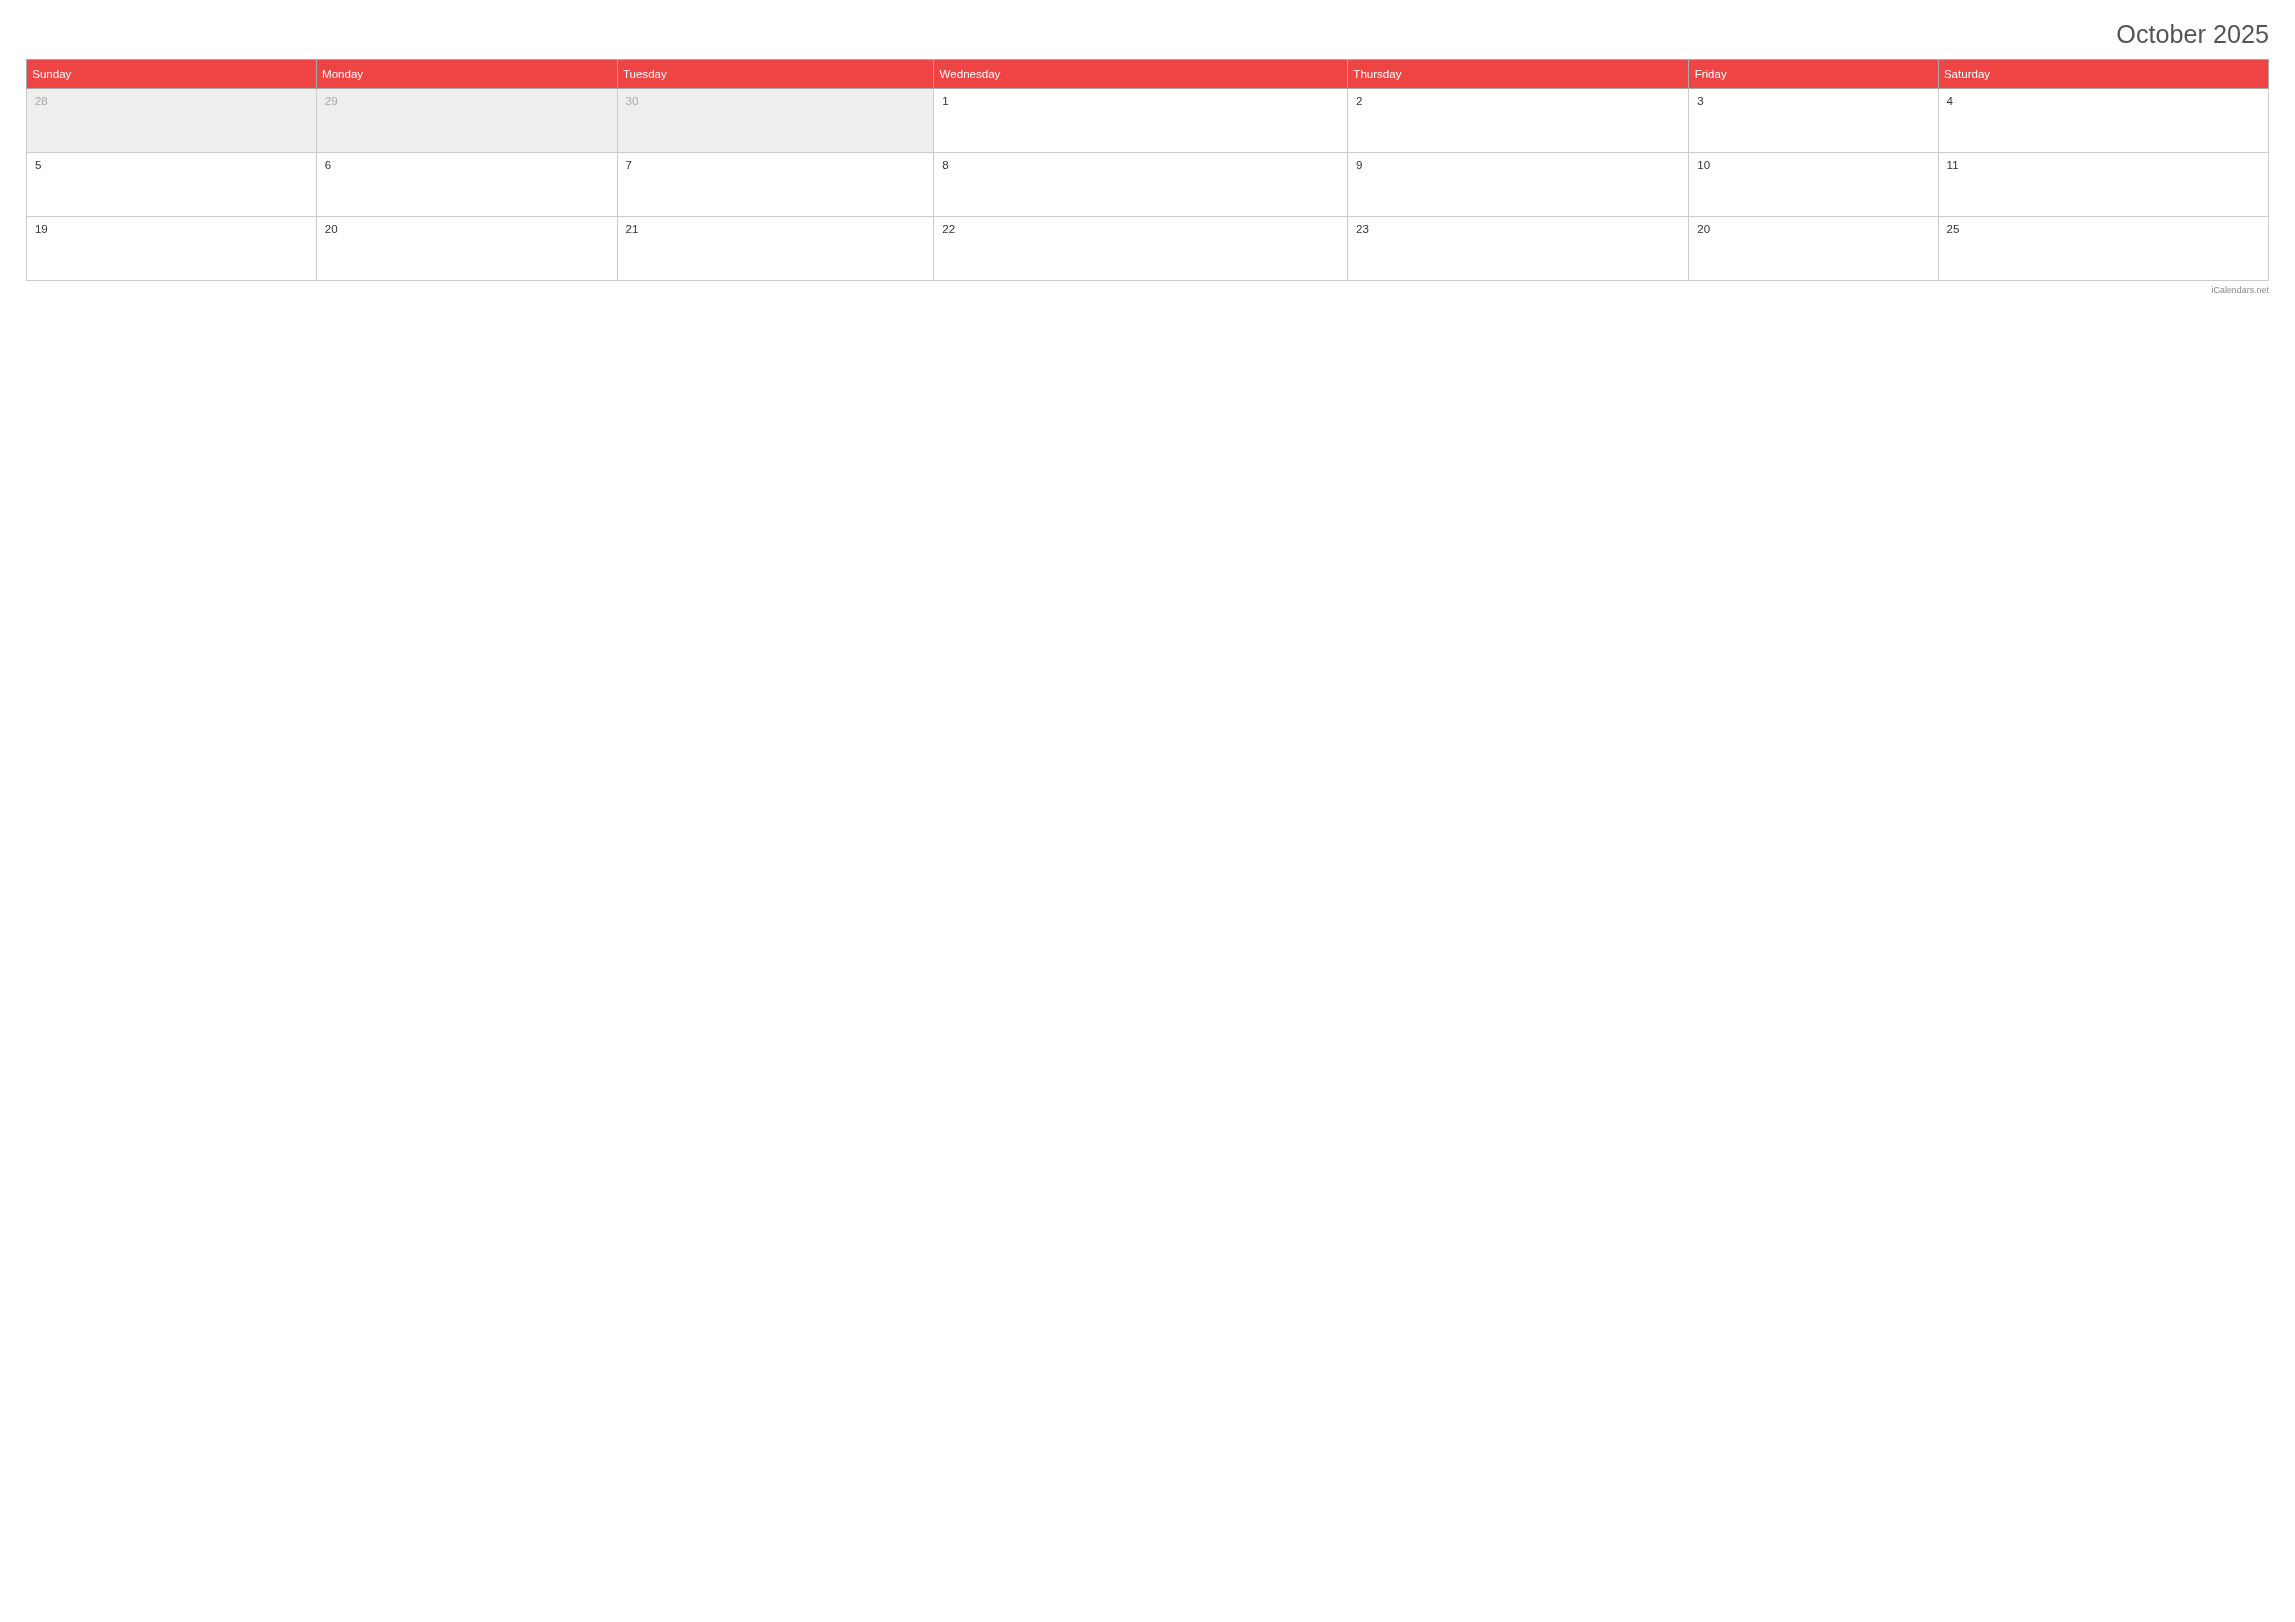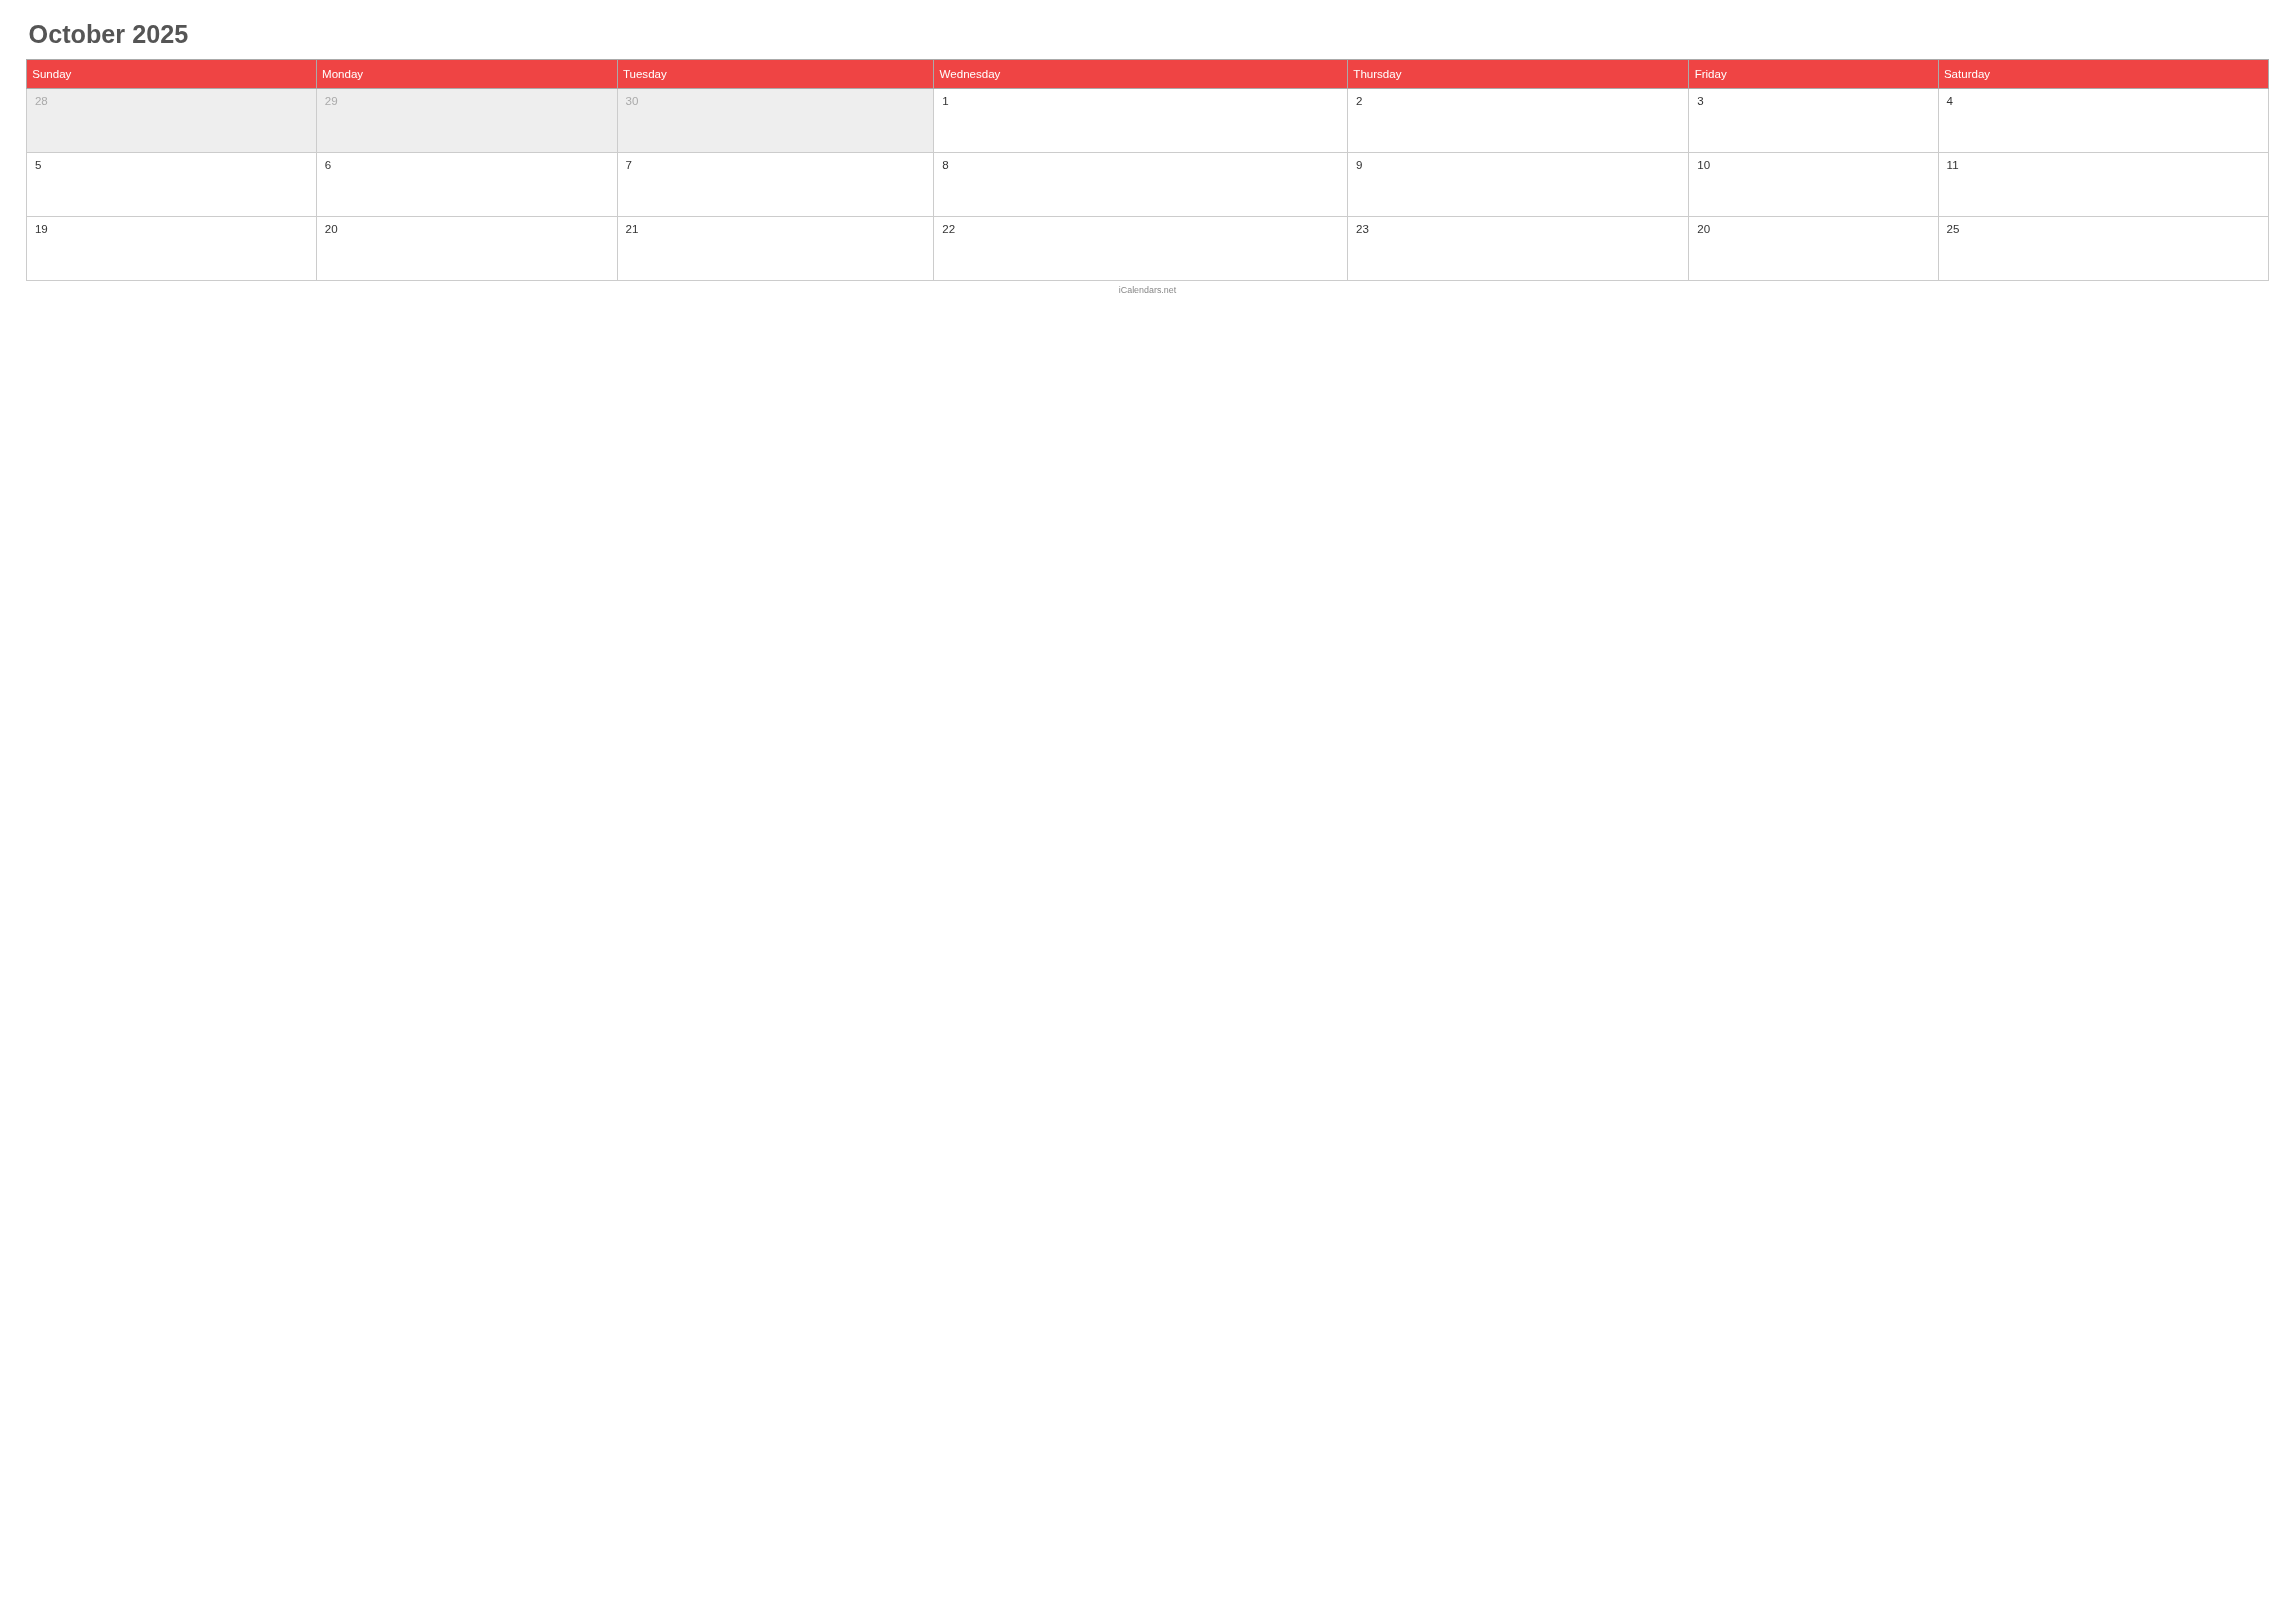--- a/index.html
+++ b/index.html
@@ -11,24 +11,25 @@
     body {
       background: #ffffff;
       font-family: Arial, Helvetica, sans-serif;
       padding: 19.6px 26px 13px 26px;
       width: 100%;
       min-height: 100vh;
     }
 
     .calendar-title {
       font-size: 2.4em;
-      font-weight: bold;
+      font-weight: normal;
       color: #555555;
       margin-bottom: 10.5px;
       padding-left: 2.6px;
+      text-align: right;
     }
 
     .calendar-table {
       width: 100%;
       border-collapse: collapse;
       border: 0.7px solid #aaaaaa;
     }
 
     .calendar-table th {
       background-color: #ef4444;
@@ -53,21 +54,21 @@
     .calendar-table td.outside-month {
       background-color: #eeeeee;
       color: #aaaaaa;
     }
 
     .day-number {
       font-size: 1.05em;
     }
 
     .footer {
-      text-align: center;
+      text-align: right;
       margin-top: 3.9px;
       font-size: 0.85em;
       color: #888888;
     }
   </style>
 </head>
 <body>
 
 <h1 class="calendar-title">October 2025</h1>
 

